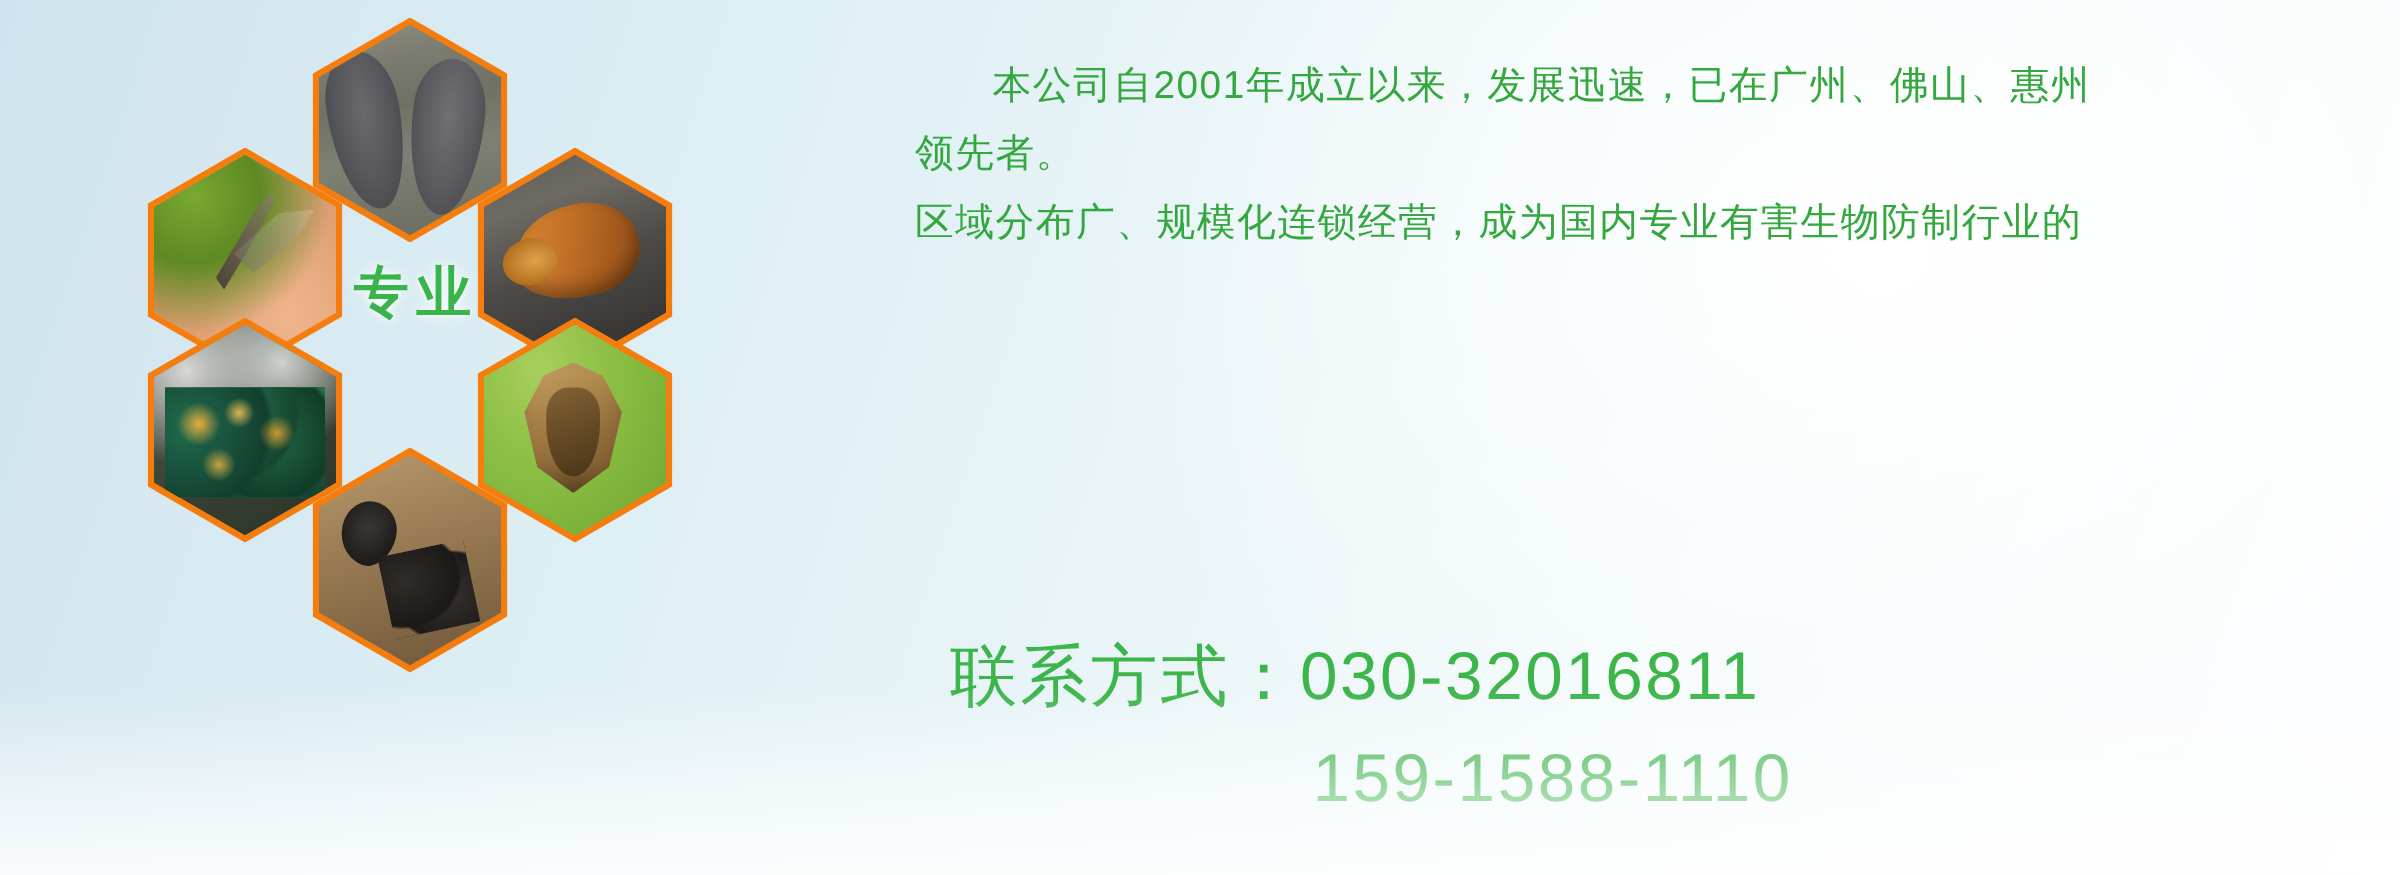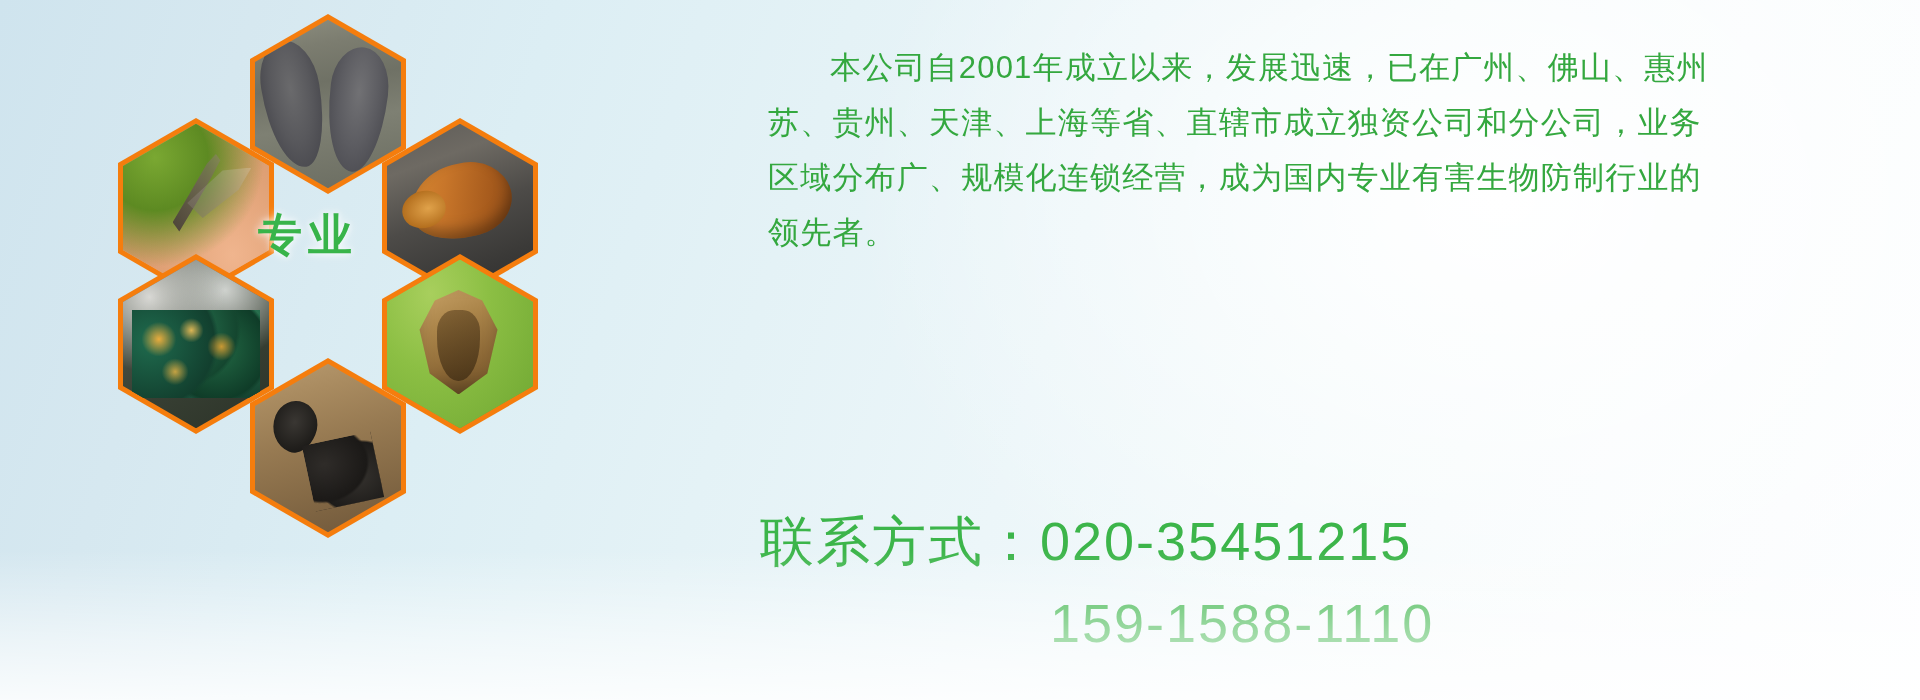--- a/index.html
+++ b/index.html
@@ -229,36 +229,36 @@
       radial-gradient(ellipse at 70% 62%, #35322e 0%, #1d1b19 58%, rgba(0,0,0,0) 62%);
     transform: rotate(-12deg);
   }
 
   
   .hc-caption {
     position: absolute;
     left: 168px;
     top: 190px;
     width: 150px;
-    text-align: left;
+    text-align: center;
     color: #38b44a;
     font-weight: bold;
     font-size: 44px;
     line-height: 62px;
     letter-spacing: 6px;
     text-shadow: 0 0 6px rgba(255,255,255,0.85), 0 0 12px rgba(255,255,255,0.7);
     z-index: 5;
     white-space: nowrap;
   }
   .hc-caption span { display: block; }
 
   
   .copy {
     position: absolute;
-    left: 768px;
+    left: 732px;
     top: 40px;
     width: 1140px;
   }
   .copy p {
     margin: 0;
     color: #34a83f;
     font-size: 31px;
     line-height: 55px;
     letter-spacing: 1.2px;
     font-weight: 500;
@@ -323,23 +323,22 @@
       </div>
     </div>
 
     <div class="hc-caption">
       <span>专业</span>
     </div>
   </div>
 
   <div class="copy">
     <p>本公司自2001年成立以来，发展迅速，已在广州、佛山、惠州</p>
-    <p style="text-indent:0">苏、贵州、天津、上海等省、直辖市成立独资公司和分公司，业务</p>
+    <p style="text-indent:0">领先者。</p>
     <p style="text-indent:0">区域分布广、规模化连锁经营，成为国内专业有害生物防制行业的</p>
-    <p style="text-indent:0">领先者。</p>
   </div>
 
   <div class="contact">
-    <div class="line1">联系方式：020-35451215</div>
+    <div class="line1">联系方式：030-32016811</div>
     <div class="line2">159-1588-1110</div>
   </div>
 
 </div>
 
 </body></html>

